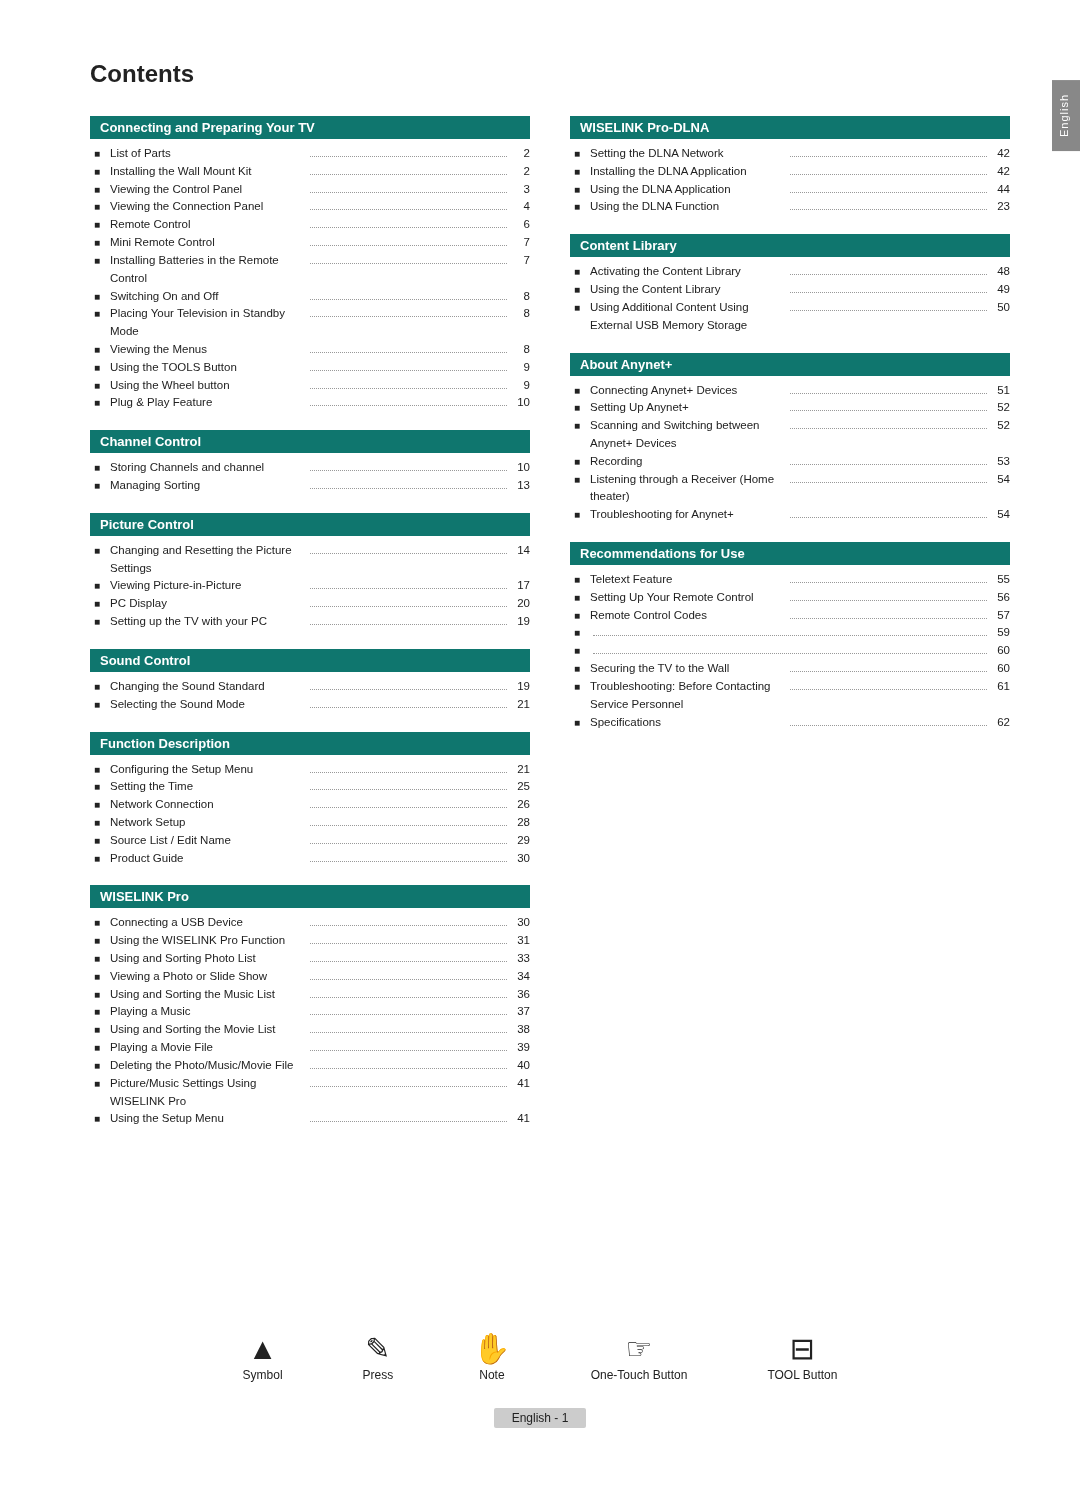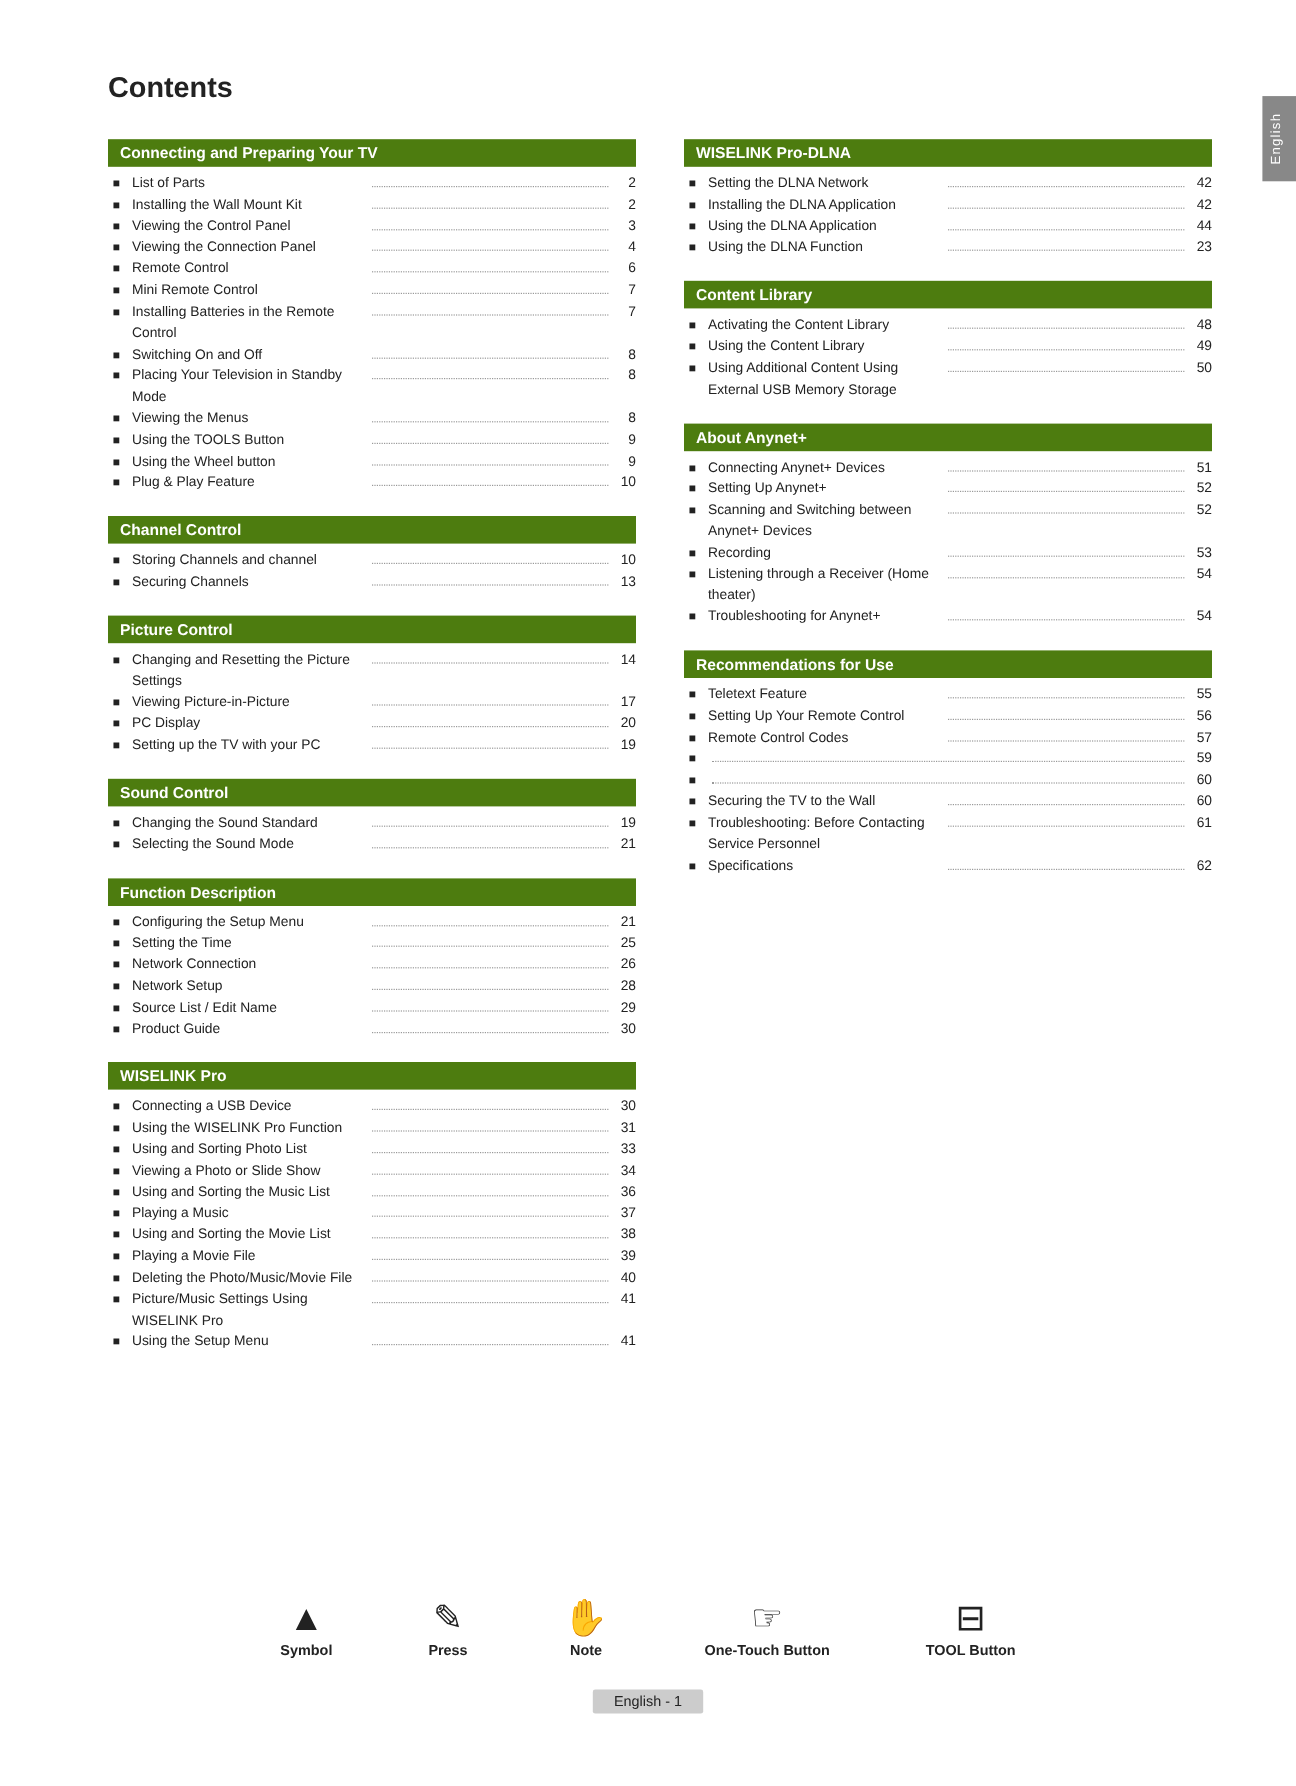--- a/index.html
+++ b/index.html
@@ -46,21 +46,21 @@
       gap: 40px;
     }
     .col {
       flex: 1;
     }
     
     .section {
       margin-bottom: 18px;
     }
     .section-header {
-      background: #4d7c0f;
+      background: #0f766e;
       color: #fff;
       font-size: 13px;
       font-weight: bold;
       padding: 4px 10px;
       margin-bottom: 6px;
     }
     .section-item {
       display: flex;
       align-items: baseline;
       font-size: 11.5px;
@@ -113,21 +113,21 @@
       gap: 4px;
       font-size: 12px;
       color: #222;
     }
     .footer-icon-item .icon-sym {
       font-size: 30px;
       line-height: 1;
     }
     .footer-icon-item .icon-label {
       font-size: 12px;
-      font-weight: bold;
+      font-weight: normal;
     }
     .footer-page-label {
       margin-top: 18px;
       background: #ccc;
       color: #222;
       font-size: 12px;
       padding: 3px 18px;
       border-radius: 2px;
     }
   </style>
@@ -226,21 +226,21 @@
         <div class="section">
           <div class="section-header">Channel Control</div>
           <div class="section-item">
             <span class="bullet">■</span>
             <span class="item-text">Storing Channels and channel</span>
             <span class="dots"></span>
             <span class="page-num">10</span>
           </div>
           <div class="section-item">
             <span class="bullet">■</span>
-            <span class="item-text">Securing Channels</span>
+            <span class="item-text">Managing Sorting</span>
             <span class="dots"></span>
             <span class="page-num">13</span>
           </div>
         </div>
         <div class="section">
           <div class="section-header">Picture Control</div>
           <div class="section-item">
             <span class="bullet">■</span>
             <span class="item-text">Changing and Resetting the Picture Settings</span>
             <span class="dots"></span>

